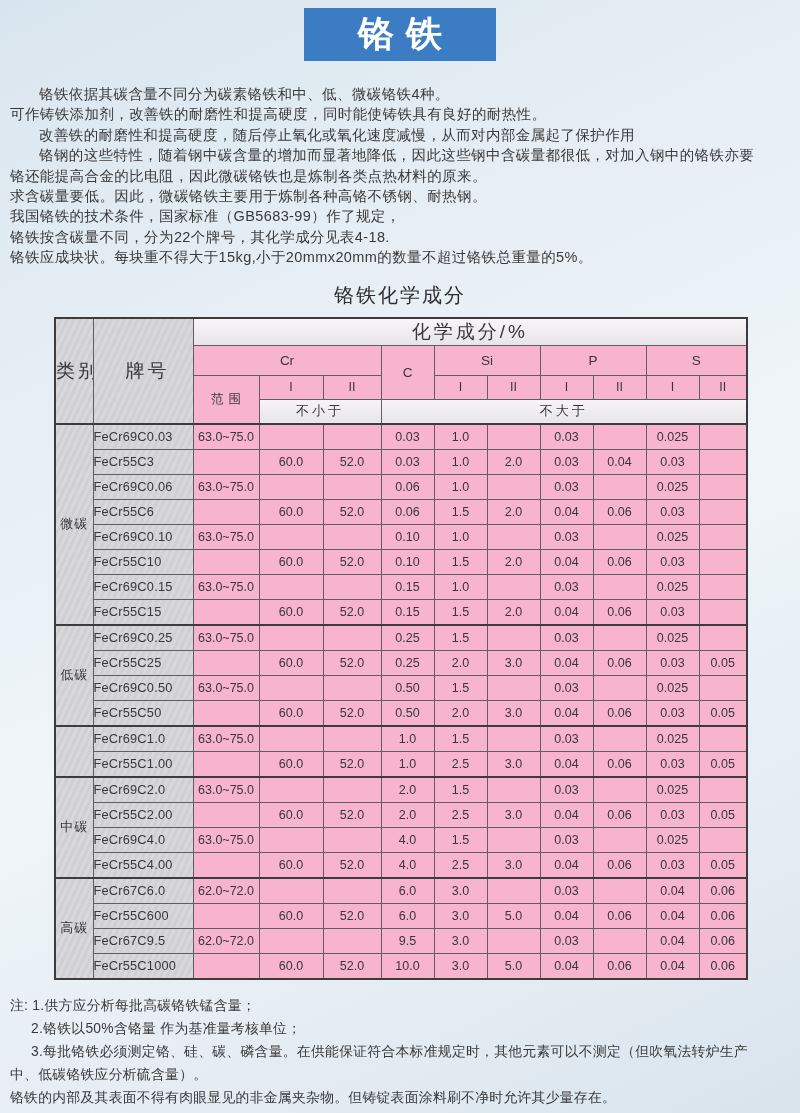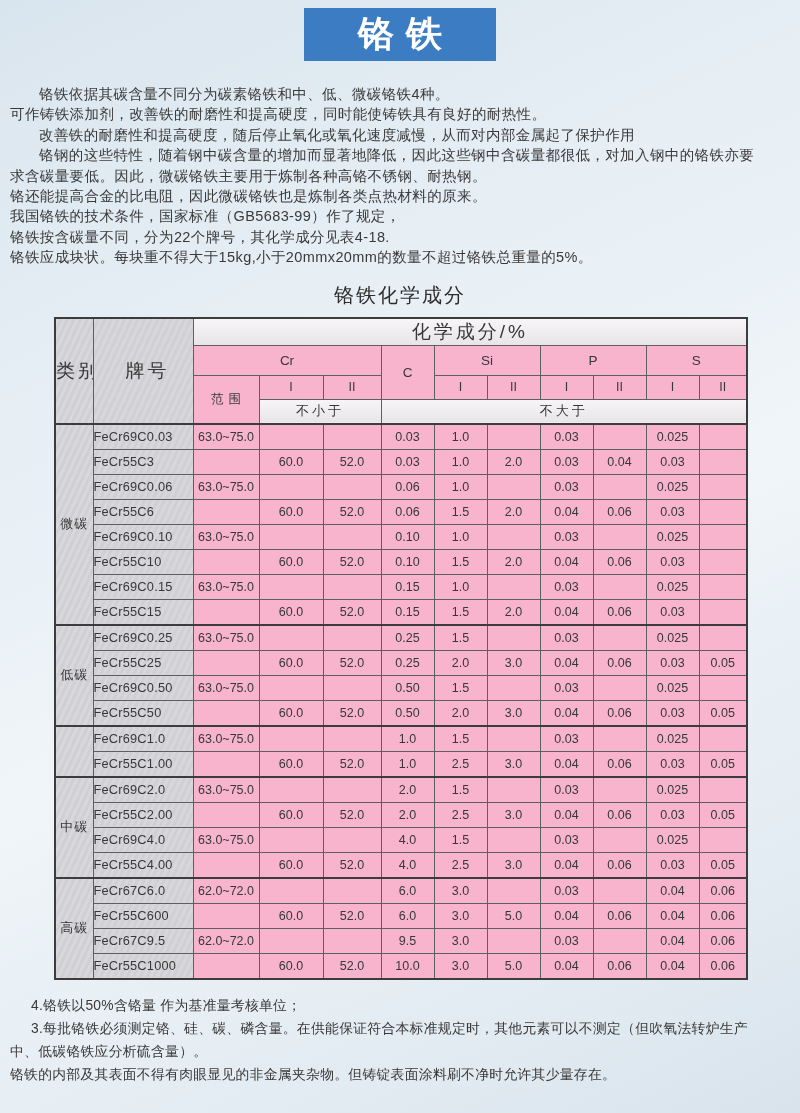--- a/index.html
+++ b/index.html
@@ -61,22 +61,22 @@
 
 <div class="page">
 
   <div class="title-banner">铬铁</div>
 
   <div class="intro">
     <p class="indent">铬铁依据其碳含量不同分为碳素铬铁和中、低、微碳铬铁4种。</p>
     <p>可作铸铁添加剂，改善铁的耐磨性和提高硬度，同时能使铸铁具有良好的耐热性。</p>
     <p class="indent">改善铁的耐磨性和提高硬度，随后停止氧化或氧化速度减慢，从而对内部金属起了保护作用</p>
     <p class="indent">铬钢的这些特性，随着钢中碳含量的增加而显著地降低，因此这些钢中含碳量都很低，对加入钢中的铬铁亦要</p>
+    <p>铬还能提高合金的比电阻，因此微碳铬铁也是炼制各类点热材料的原来。</p>
     <p>求含碳量要低。因此，微碳铬铁主要用于炼制各种高铬不锈钢、耐热钢。</p>
-    <p>铬还能提高合金的比电阻，因此微碳铬铁也是炼制各类点热材料的原来。</p>
     <p>我国铬铁的技术条件，国家标准（GB5683-99）作了规定，</p>
     <p>铬铁按含碳量不同，分为22个牌号，其化学成分见表4-18.</p>
     <p>铬铁应成块状。每块重不得大于15kg,小于20mmx20mm的数量不超过铬铁总重量的5%。</p>
   </div>
 
   <div class="tbl-caption">铬铁化学成分</div>
 
   <table class="comp">
     <colgroup>
       <col style="width:38px">
@@ -410,19 +410,20 @@
           <td class="pink">5.0</td>
           <td class="pink">0.04</td>
           <td class="pink">0.06</td>
           <td class="pink">0.04</td>
           <td class="pink">0.06</td>
         </tr>
       </tbody>
   </table>
 
   <div class="notes">
-    <p class="sub">4.铬铁以50%含铬量 作为基准量考核单位；</p>
+    <p>注: 1.供方应分析每批高碳铬铁锰含量；</p>
+    <p class="sub">2.铬铁以50%含铬量 作为基准量考核单位；</p>
     <p class="sub">3.每批铬铁必须测定铬、硅、碳、磷含量。在供能保证符合本标准规定时，其他元素可以不测定（但吹氧法转炉生产</p>
     <p>中、低碳铬铁应分析硫含量）。</p>
     <p>铬铁的内部及其表面不得有肉眼显见的非金属夹杂物。但铸锭表面涂料刷不净时允许其少量存在。</p>
   </div>
 
 </div>
 
 </body></html>

